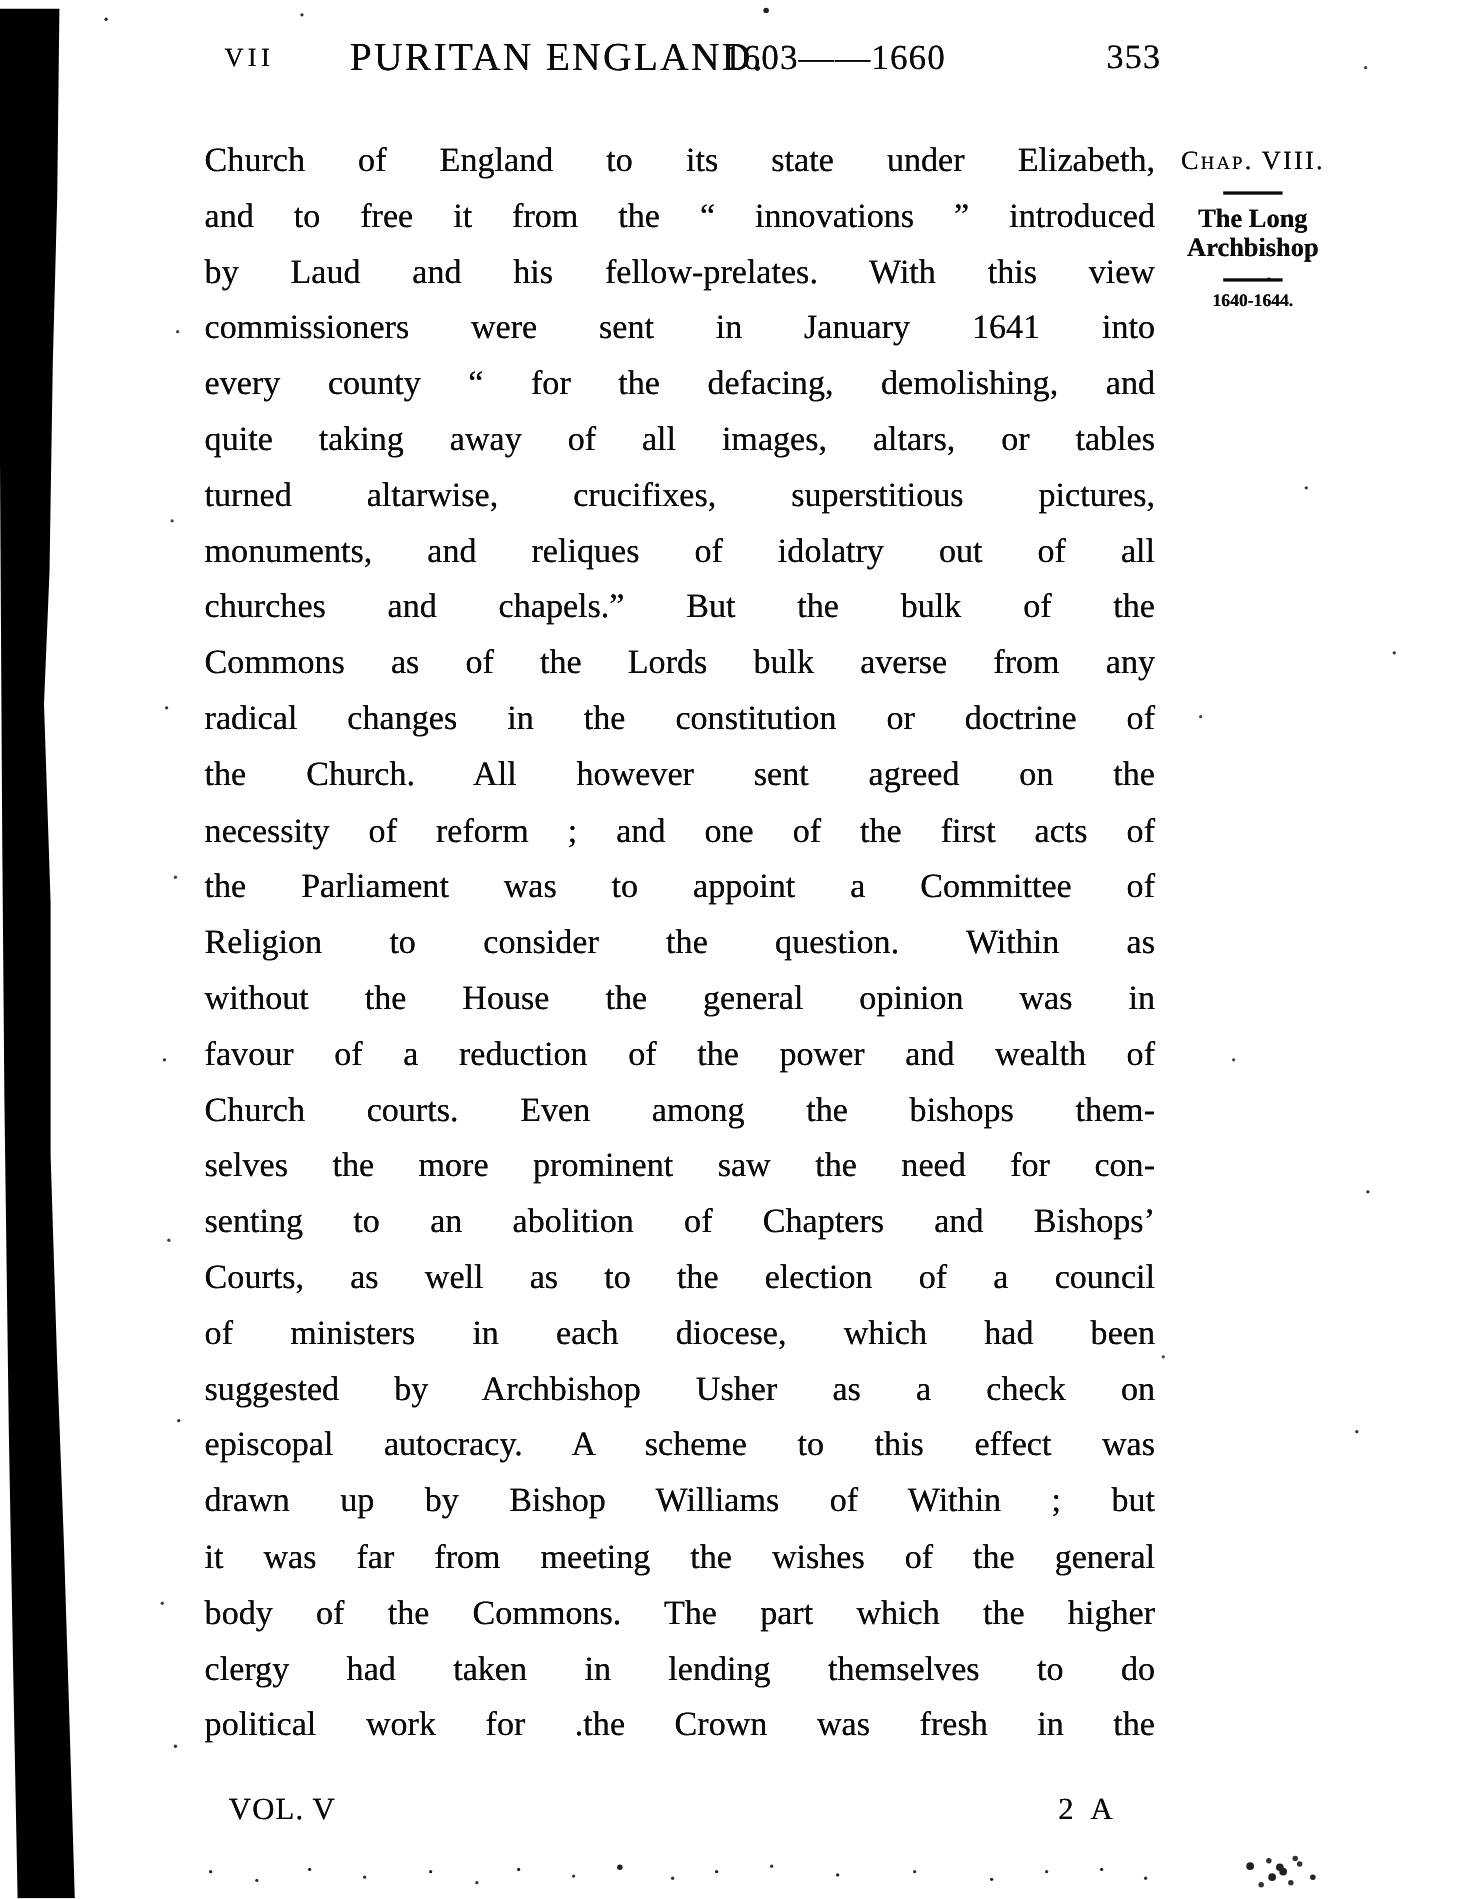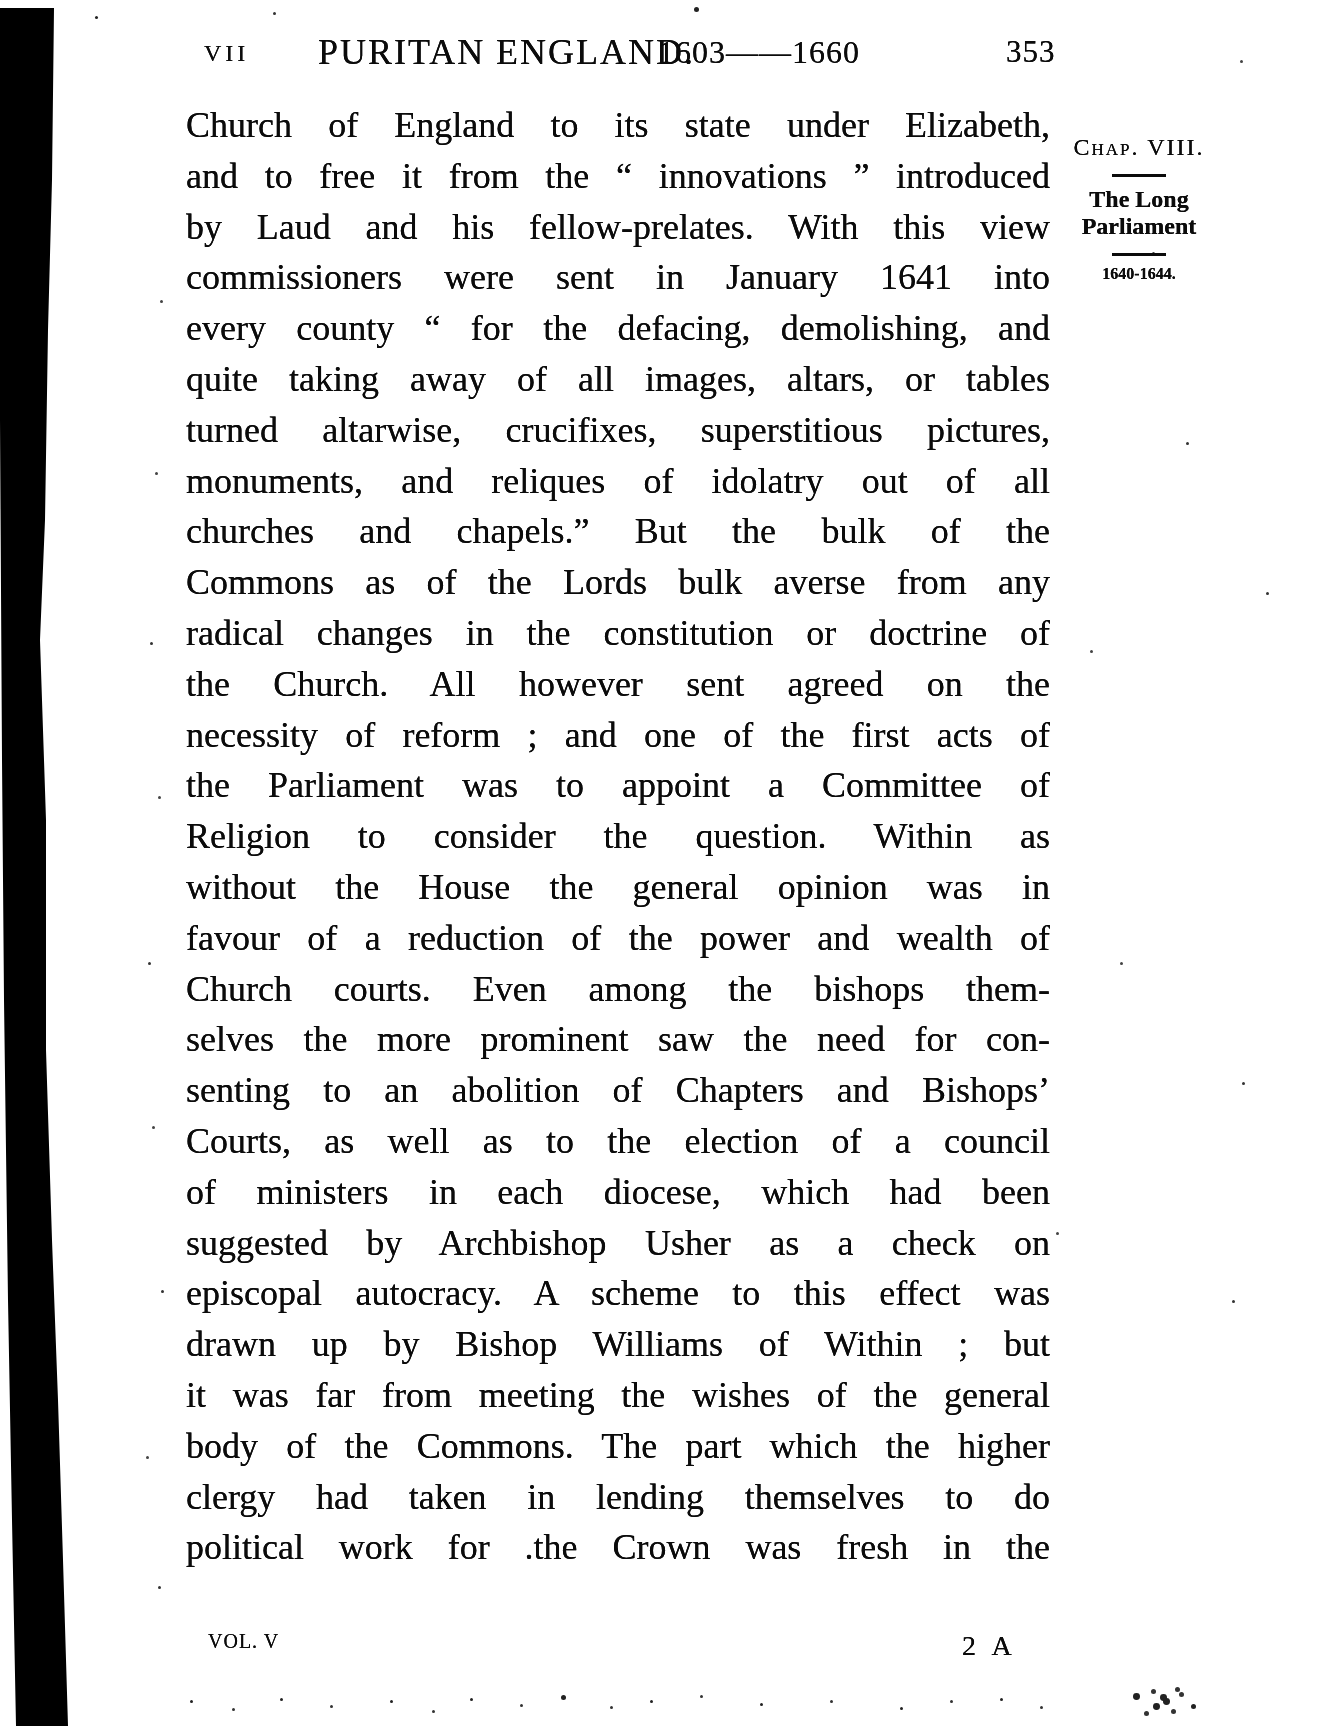--- a/index.html
+++ b/index.html
@@ -17,23 +17,23 @@
   
   .runhead span { position: absolute; white-space: nowrap; text-shadow: 0 0 0.6px currentColor; }
   .rh-folio   { left: 204px; top: 40px;  font-size: 24px; letter-spacing: 4px; }
   .rh-title   { left: 318px; top: 31px;  font-size: 36px; letter-spacing: 2px; }
   .rh-dates   { left: 658px; top: 34px;  font-size: 32px; letter-spacing: 1px; }
   .rh-pageno  { left: 1006px; top: 34px; font-size: 31px; letter-spacing: 1px; }
 
   
   .body-text {
     position: absolute;
-    left: 186px; top: 100px;
+    left: 186px; top: 120px;
     width: 864px;
-    font-size: 36px;
+    font-size: 31px;
     line-height: 50.8px;
     text-shadow: 0 0 0.6px currentColor;
   }
   .body-line {
     text-align: justify;
     text-align-last: justify;
     white-space: normal;
     height: 50.8px;
     overflow: visible;
   }
@@ -64,21 +64,21 @@
     line-height: 27px;
   }
   .mn-dates {
     font-weight: bold;
     font-size: 16px;
     white-space: nowrap;
   }
 
   
   .footer span { position: absolute; white-space: nowrap; text-shadow: 0 0 0.6px currentColor; }
-  .ft-volume    { left: 208px; top: 1630px; font-size: 20px; letter-spacing: 1px; }
+  .ft-volume    { left: 208px; top: 1630px; font-size: 28px; letter-spacing: 1px; }
   .ft-signature { left: 922px; top: 1630px; font-size: 28px; letter-spacing: 5px; margin-left: 40px; }
 
   
   .specks {
     position: absolute; left: 0; top: 0;
     width: 3px; height: 3px; border-radius: 50%;
     background: transparent;
     pointer-events: none;
     box-shadow:
       95px 16px 0 0 #222, 273px 12px 0 0 #333, 695px 8px 0 1px #222,
@@ -146,21 +146,21 @@
       <div class="body-line">drawn up by Bishop Williams of Within ; but</div>
       <div class="body-line">it was far from meeting the wishes of the general</div>
       <div class="body-line">body of the Commons. The part which the higher</div>
       <div class="body-line">clergy had taken in lending themselves to do</div>
       <div class="body-line">political work for .the Crown was fresh in the</div>
     </div>
 
   <div class="margin-note">
     <div class="mn-chap">Chap. VIII.</div>
     <div class="mn-rule"></div>
-    <div class="mn-heading">The Long Parliament</div>
+    <div class="mn-heading">The Long Archbishop</div>
     <div class="mn-rule"></div>
     <div class="mn-dates">1640-1644.</div>
   </div>
 
   <div class="footer">
     <span class="ft-volume">VOL. V</span>
     <span class="ft-signature">2 A</span>
   </div>
 
 </div>

